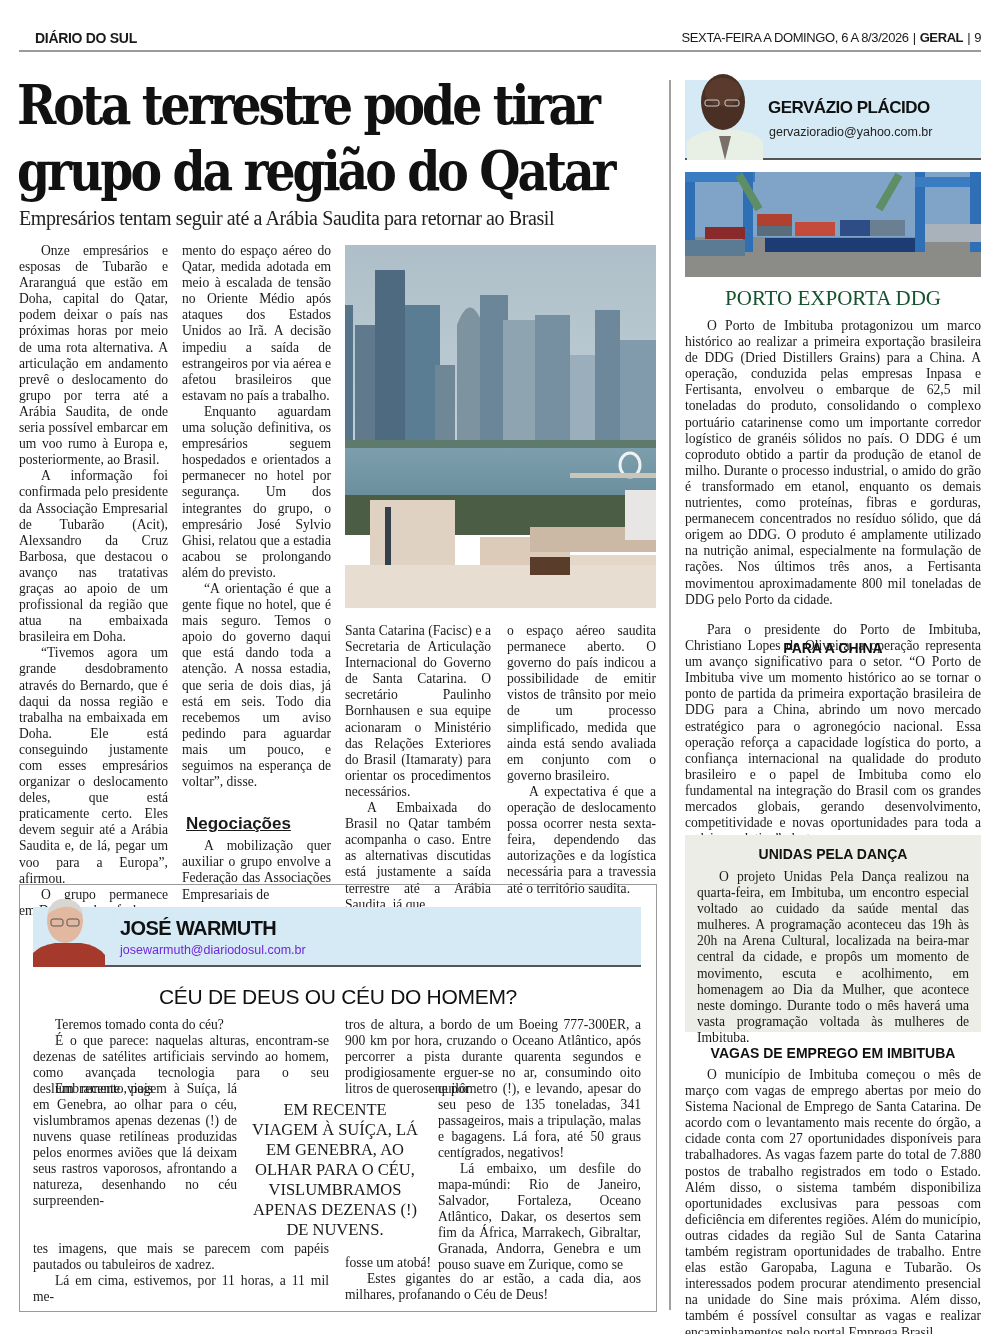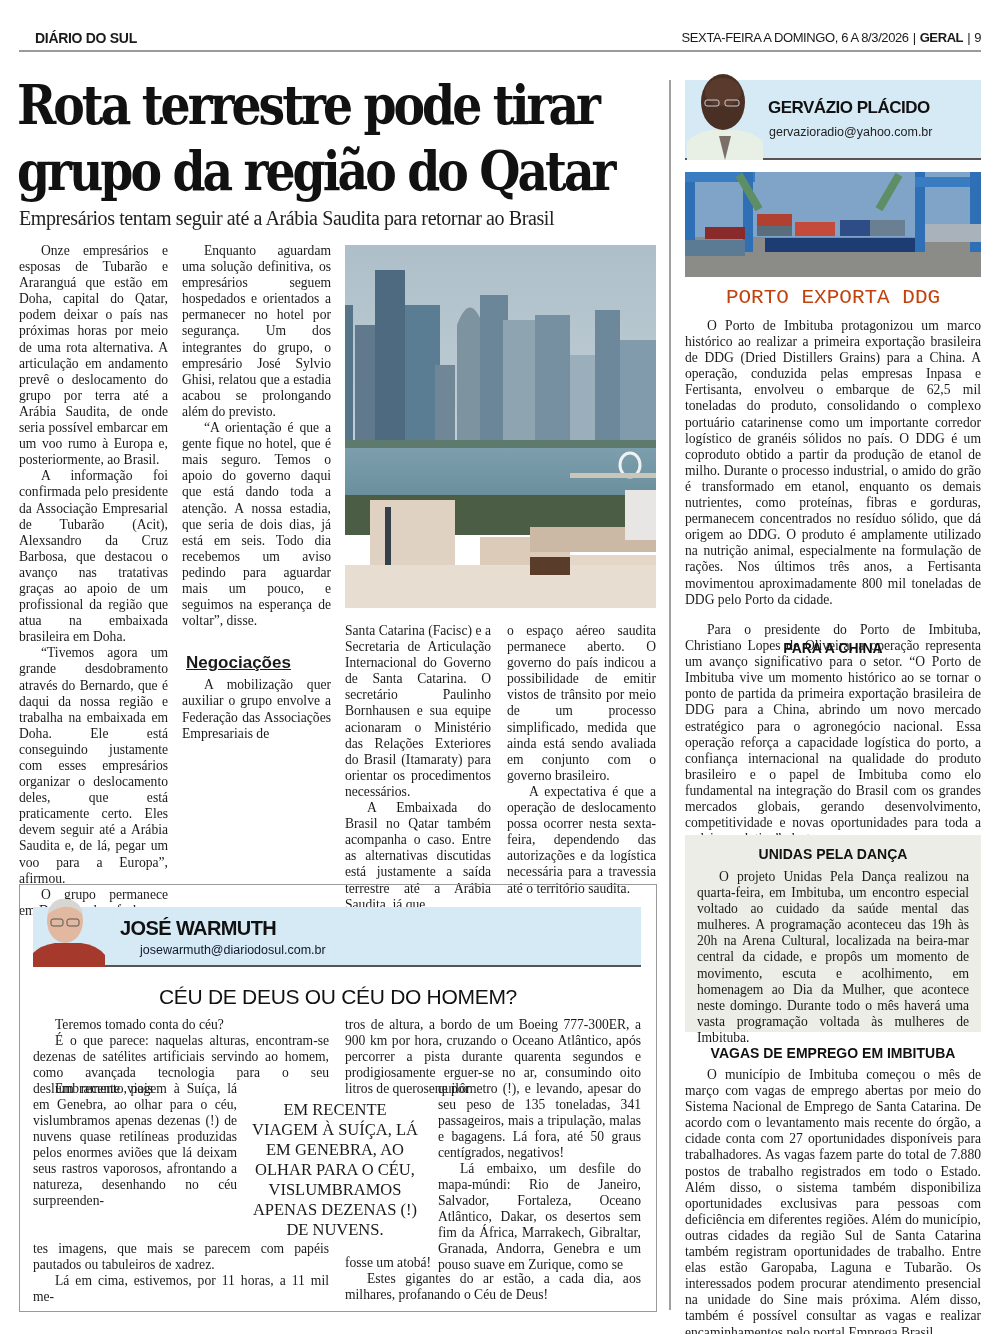--- a/index.html
+++ b/index.html
@@ -33,39 +33,39 @@
   #v-rule { position: absolute; left: 669px; top: 80px; width: 2px; height: 1230px; background: #a0a0a0; }
 
   
   #gp-box { position: absolute; left: 685px; top: 80px; width: 296px; height: 80px; background: #d6eaf6; border-bottom: 2px solid #555; }
   #gp-avatar { position: absolute; left: 685px; top: 70px; width: 80px; height: 90px; }
   #gp-name { position: absolute; left: 768px; top: 98px; font-family: "Liberation Sans", sans-serif; font-weight: bold; font-size: 17px; letter-spacing: -0.5px; color: #111; }
   #gp-email { position: absolute; left: 769px; top: 125px; font-family: "Liberation Sans", sans-serif; font-size: 12.5px; color: #222; }
   #port-photo { position: absolute; left: 685px; top: 172px; width: 296px; height: 105px; overflow: hidden; }
 
   .rc-title { position: absolute; left: 685px; width: 296px; text-align: center; }
-  #porto-title { top: 286px; font-family: Liberation Mono, monospace; font-size: 21px; color: #c2410c; }
+  #porto-title { top: 286px; font-family: Liberation Serif, serif; font-size: 21px; color: #14532d; }
   .rc-sub { font-family: "Liberation Sans", sans-serif; font-weight: bold; font-size: 14px; color: #111; }
   .rc-text { position: absolute; left: 685px; width: 296px; font-family: "Liberation Serif", serif; font-size: 13.6px; line-height: 16.1px; text-align: justify; color: #1a1a1a; }
   .rc-text p { text-indent: 22px; }
   #porto-text { top: 318px; }
   #china-title { top: 599px; margin-top: 41px; }
   #china-text { top: 622px; }
   #unidas-box { position: absolute; left: 685px; top: 835px; width: 296px; height: 197px; background: #edede7; }
   #unidas-title { top: 846px; }
   #unidas-text { top: 869px; left: 697px; width: 272px; }
   #vagas-title { top: 1045px; }
   #vagas-text { top: 1067px; }
 
   
   #jw-frame { position: absolute; left: 19px; top: 884px; width: 638px; height: 428px; border: 1px solid #9a9a9a; }
   #jw-band { position: absolute; left: 33px; top: 907px; width: 608px; height: 60px; background: #d6eaf6; border-bottom: 2px solid #555; }
   #jw-avatar { position: absolute; left: 33px; top: 895px; width: 72px; height: 72px; }
   #jw-name { position: absolute; left: 120px; top: 917px; font-family: "Liberation Sans", sans-serif; font-weight: bold; font-size: 20px; letter-spacing: -0.6px; color: #111; }
-  #jw-email { position: absolute; left: 120px; top: 943px; font-family: "Liberation Sans", sans-serif; font-size: 12.5px; color: #0f172a; margin-left: 20px; }
+  #jw-email { position: absolute; left: 120px; top: 943px; font-family: "Liberation Sans", sans-serif; font-size: 12.5px; color: #6d28d9; }
   #jw-title { position: absolute; left: 19px; top: 985px; width: 638px; text-align: center; font-family: "Liberation Sans", sans-serif; font-size: 21px; color: #111; letter-spacing: -0.3px; }
 
   .jwt { position: absolute; font-family: "Liberation Serif", serif; font-size: 13.6px; line-height: 16px; text-align: justify; color: #1a1a1a; }
   .jwt p { text-indent: 22px; }
   #jw-a { left: 33px; top: 1017px; width: 296px; }
   #jw-b { left: 33px; top: 1081px; width: 204px; }
   #jw-c { left: 33px; top: 1241px; width: 296px; }
   #jw-d { left: 345px; top: 1017px; width: 296px; }
   #jw-e { left: 438px; top: 1081px; width: 203px; }
   #jw-f { left: 345px; top: 1255px; width: 296px; }
@@ -88,20 +88,21 @@
 <div id="subtitle">Empresários tentam seguir até a Arábia Saudita para retornar ao Brasil</div>
 
 <div id="col-1" class="col">
   <p>Onze empresários e esposas de Tubarão e Araranguá que estão em Doha, capital do Qatar, podem deixar o país nas próximas horas por meio de uma rota alternativa. A articulação em andamento prevê o deslocamento do grupo por terra até a Arábia Saudita, de onde seria possível embarcar em um voo rumo à Europa e, posteriormente, ao Brasil.</p>
   <p>A informação foi confirmada pelo presidente da Associação Empresarial de Tubarão (Acit), Alexsandro da Cruz Barbosa, que destacou o avanço nas tratativas graças ao apoio de um profissional da região que atua na embaixada brasileira em Doha.</p>
   <p>“Tivemos agora um grande desdobramento através do Bernardo, que é daqui da nossa região e trabalha na embaixada em Doha. Ele está conseguindo justamente com esses empresários organizar o deslocamento deles, que está praticamente certo. Eles devem seguir até a Arábia Saudita e, de lá, pegar um voo para a Europa”, afirmou.</p>
   <p>O grupo permanece em Doha desde o fecha-</p>
 </div>
 
 <div id="col-2" class="col">
+  <p class="noind">mento do espaço aéreo do Qatar, medida adotada em meio à escalada de tensão no Oriente Médio após ataques dos Estados Unidos ao Irã. A decisão impediu a saída de estrangeiros por via aérea e afetou brasileiros que estavam no país a trabalho.</p>
   <p>Enquanto aguardam uma solução definitiva, os empresários seguem hospedados e orientados a permanecer no hotel por segurança. Um dos integrantes do grupo, o empresário José Sylvio Ghisi, relatou que a estadia acabou se prolongando além do previsto.</p>
   <p>“A orientação é que a gente fique no hotel, que é mais seguro. Temos o apoio do governo daqui que está dando toda a atenção. A nossa estadia, que seria de dois dias, já está em seis. Todo dia recebemos um aviso pedindo para aguardar mais um pouco, e seguimos na esperança de voltar”, disse.</p>
   <div class="subhead">Negociações</div>
   <p>A mobilização quer auxiliar o grupo envolve a Federação das Associações Empresariais de</p>
 </div>
 
 <div id="qatar-photo">
   <svg width="311" height="363" viewBox="0 0 311 363">
     <defs>
       <linearGradient id="sky" x1="0" y1="0" x2="0" y2="1">

